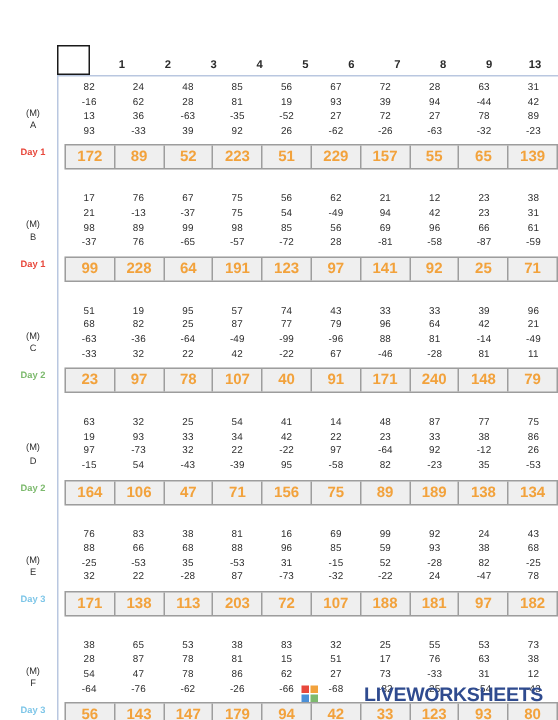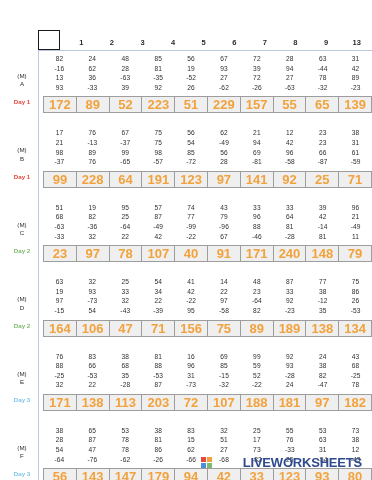--- a/index.html
+++ b/index.html
@@ -115,21 +115,21 @@
     background: #efefef;
     height: 17px;
     margin-top: 4px;
     margin-bottom: 4px;
     box-sizing: border-box;
   }
   .ans-cell {
     flex: 1 1 0;
     border-right: 1px solid #9d9d9d;
     text-align: center;
-    font-size: 13px;
+    font-size: 10px;
     font-weight: bold;
     color: #f2a23c;
     line-height: 15px;
     box-sizing: border-box;
   }
   .ans-cell:last-child { border-right: none; }
 
   .spacer { height: 8px; }
 
   

